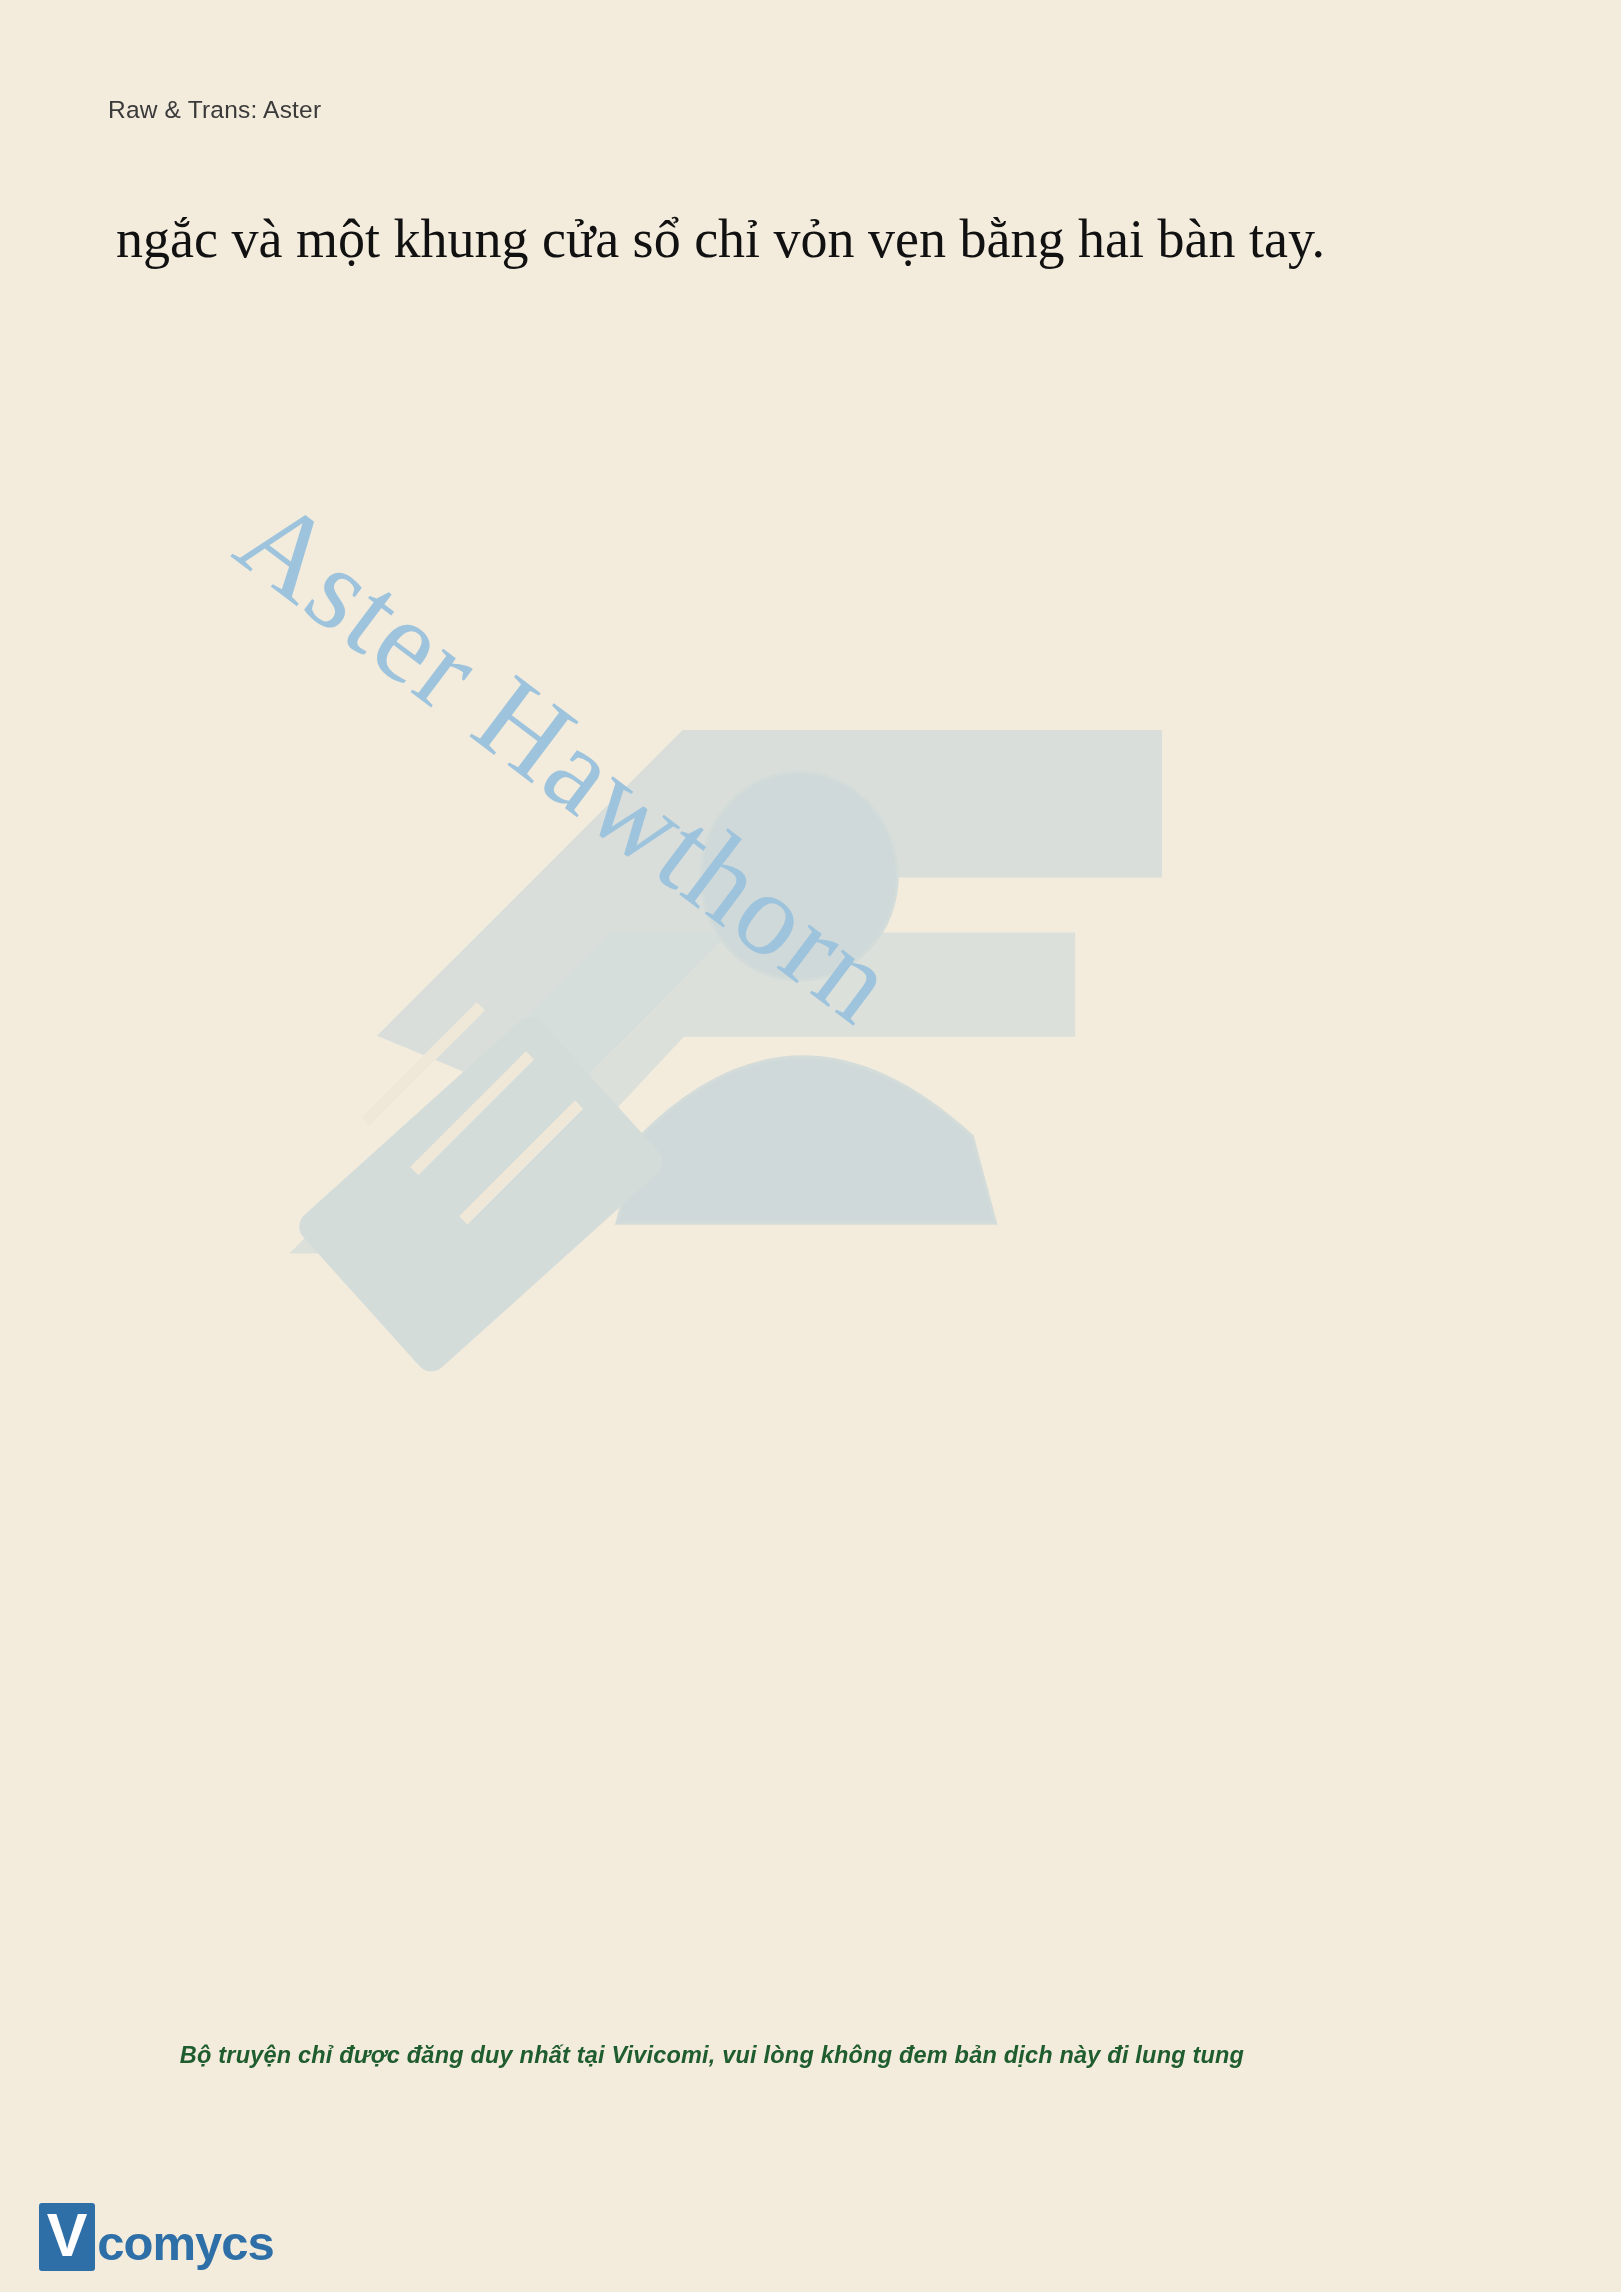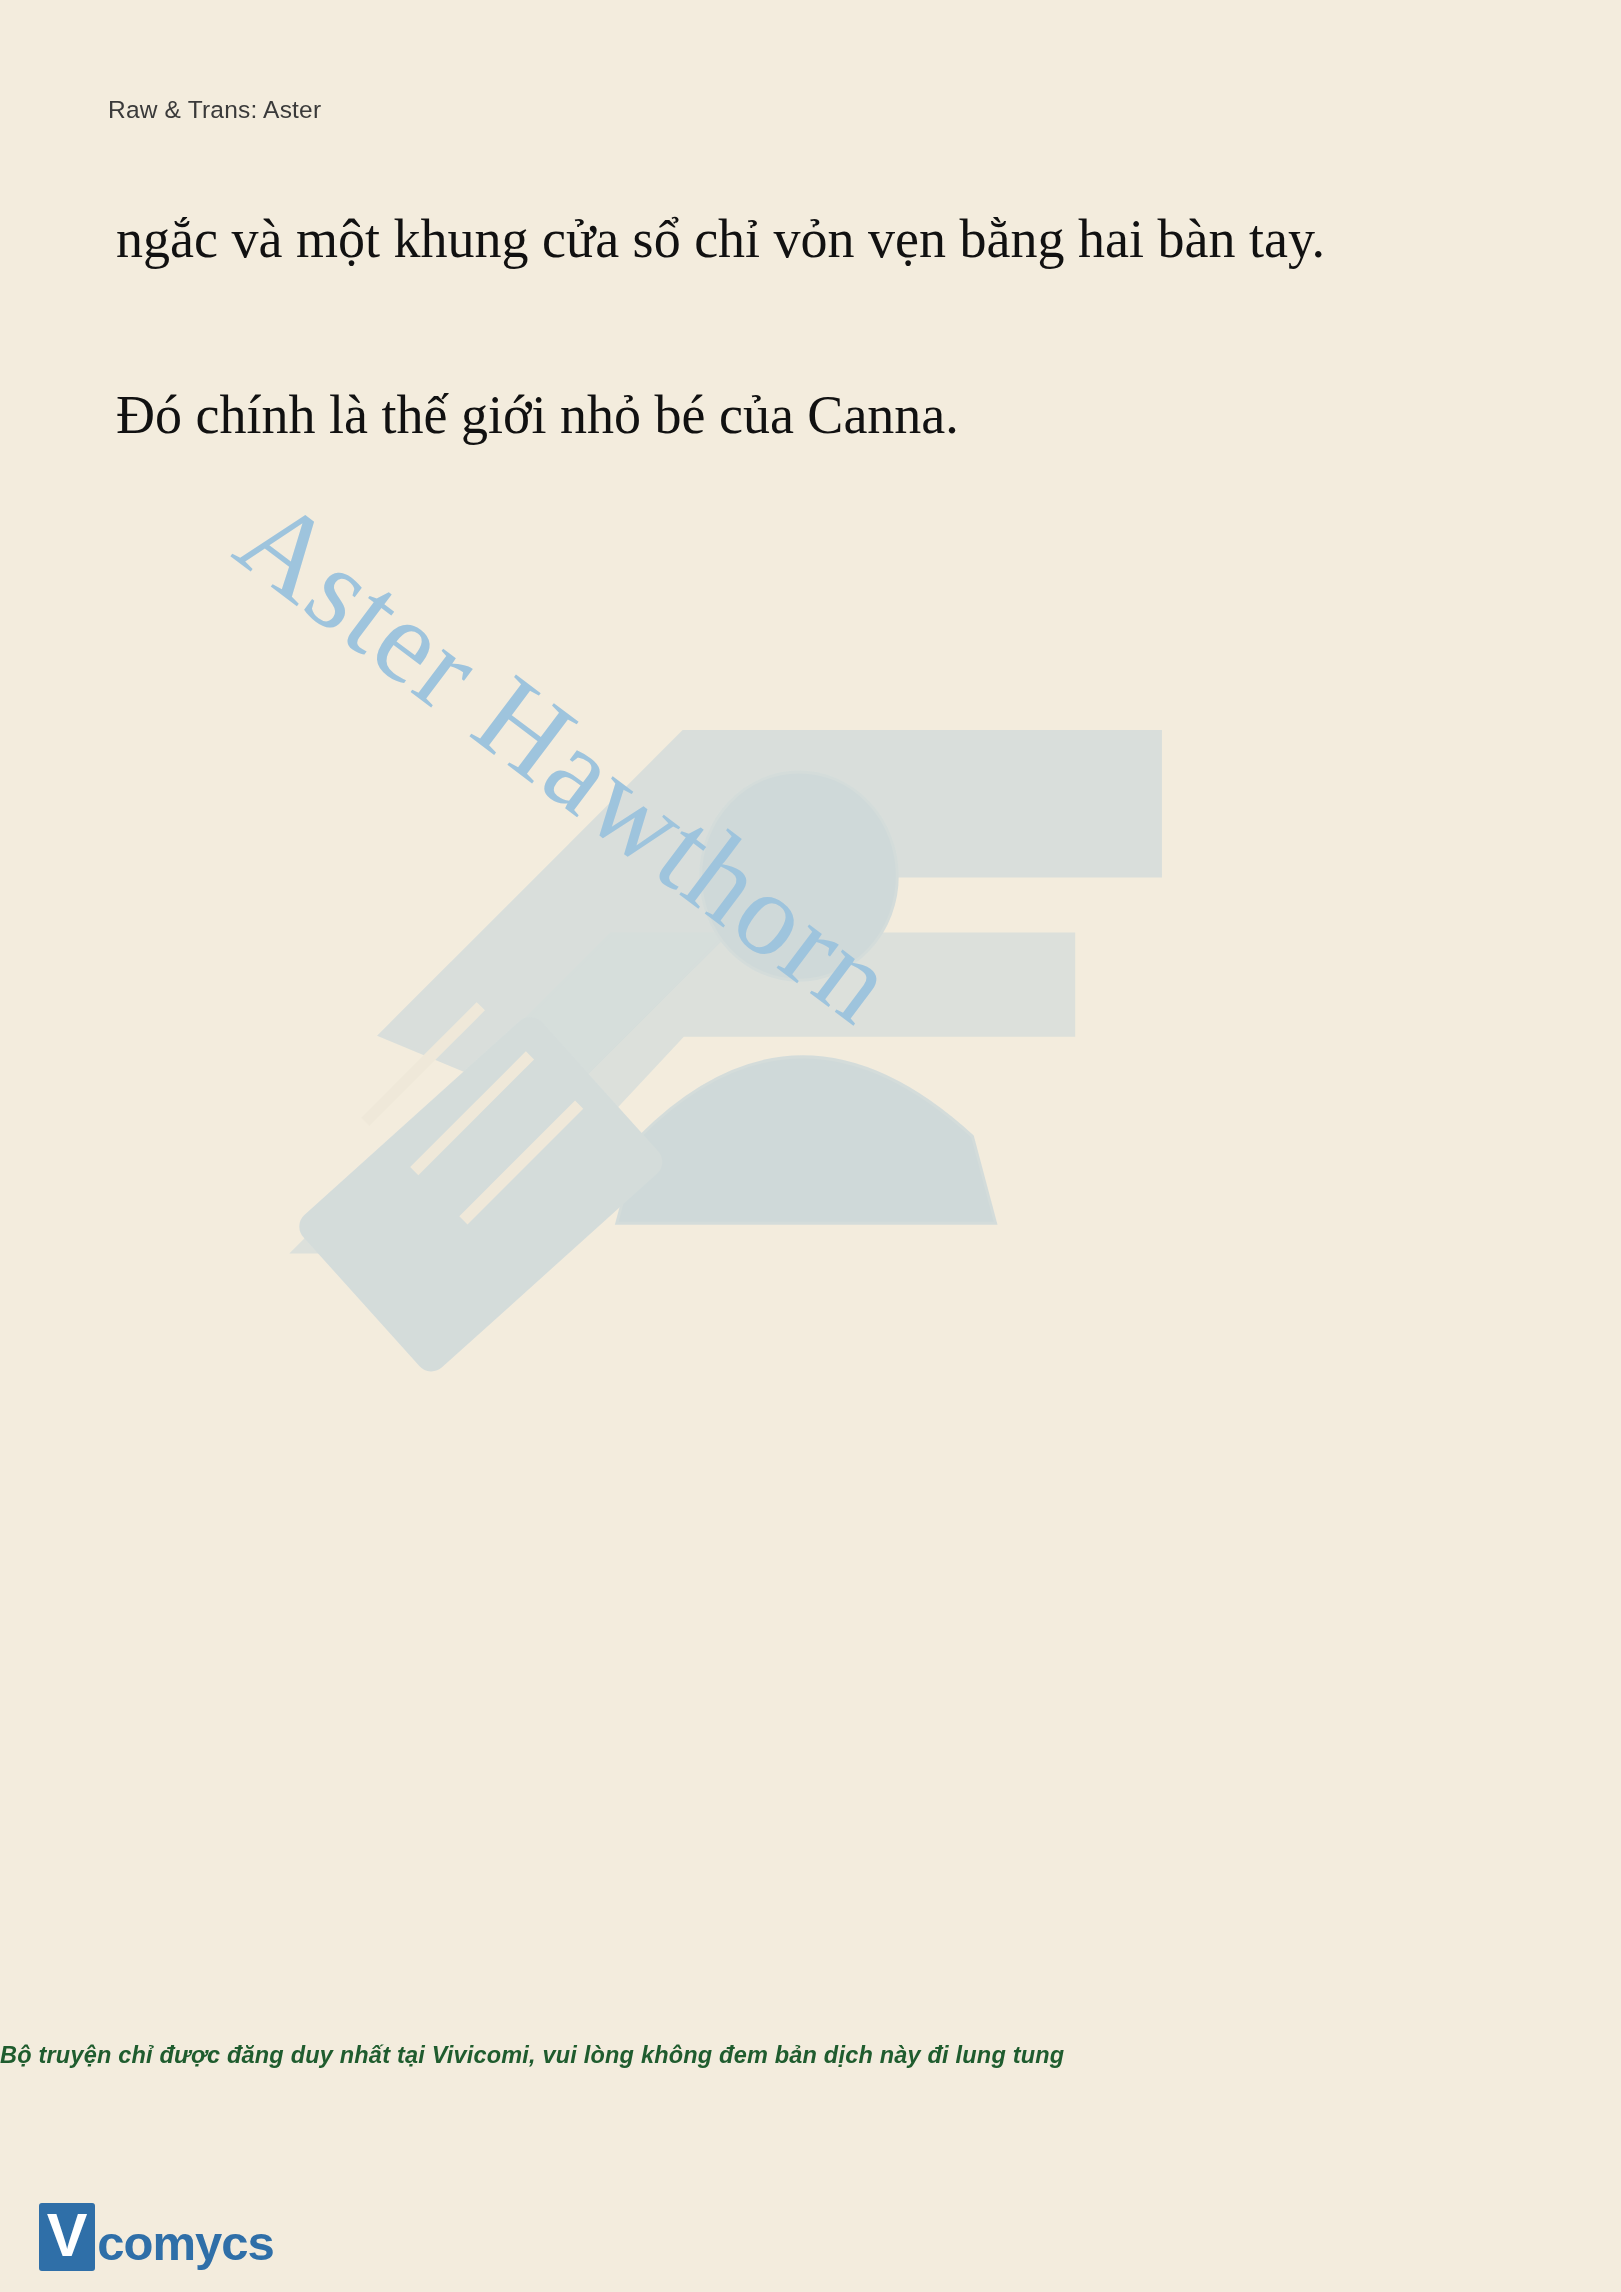--- a/index.html
+++ b/index.html
@@ -67,23 +67,24 @@
     font-size: 54px;
     line-height: 1.52;
     color: #111111;
     margin: 0 0 94px 0;
     white-space: pre-wrap;
   }
 
   
   .footer {
     position: absolute;
-    left: 0;
+    left: 8px;
     right: 0;
     top: 2034px;
+    text-align: center;
     font-family: "Liberation Sans", sans-serif;
     font-style: italic;
     font-weight: bold;
     color: #1f5c2e;
     font-size: 23.5px;
     line-height: 1.85;
   }
   .footer div { letter-spacing: 0.2px; }
 
   
@@ -134,21 +135,20 @@
         <line x1="55" y1="205" x2="95" y2="165"></line>
         <line x1="72" y1="222" x2="112" y2="182"></line>
         <line x1="89" y1="239" x2="129" y2="199"></line>
       </g>
     </g>
   </svg>
   <div class="wm-text">Aster Hawthorn</div>
 
   <div class="content">
     <p class="para">ngắc và một khung cửa sổ chỉ vỏn vẹn bằng hai bàn tay.</p>
-    <p class="para">Đó chính là thế giới nhỏ bé của Canna.</p>
   </div>
 
   <div class="footer">
     <div>Bộ truyện chỉ được đăng duy nhất tại Vivicomi, vui lòng không đem bản dịch này đi lung tung</div>
   </div>
 
   <div class="logo">
     <span class="logo-v">V</span>
     <span class="logo-rest">comycs</span>
   </div>

